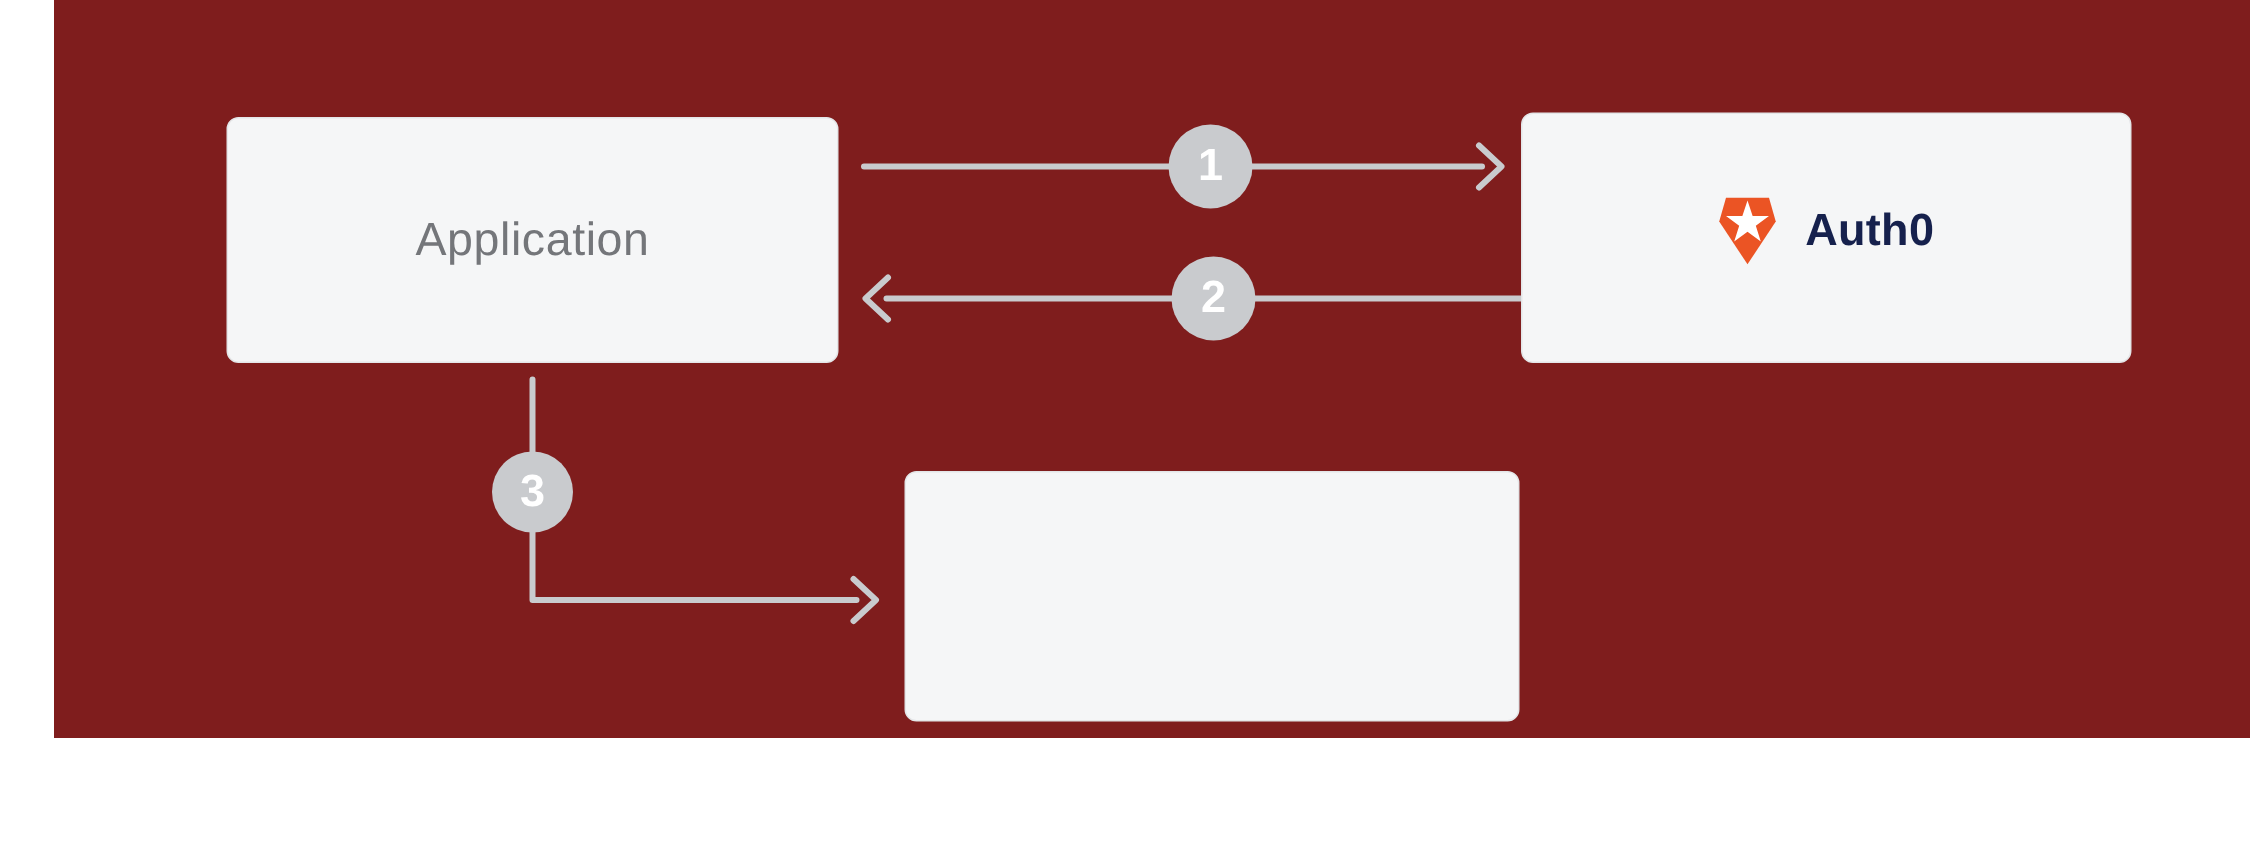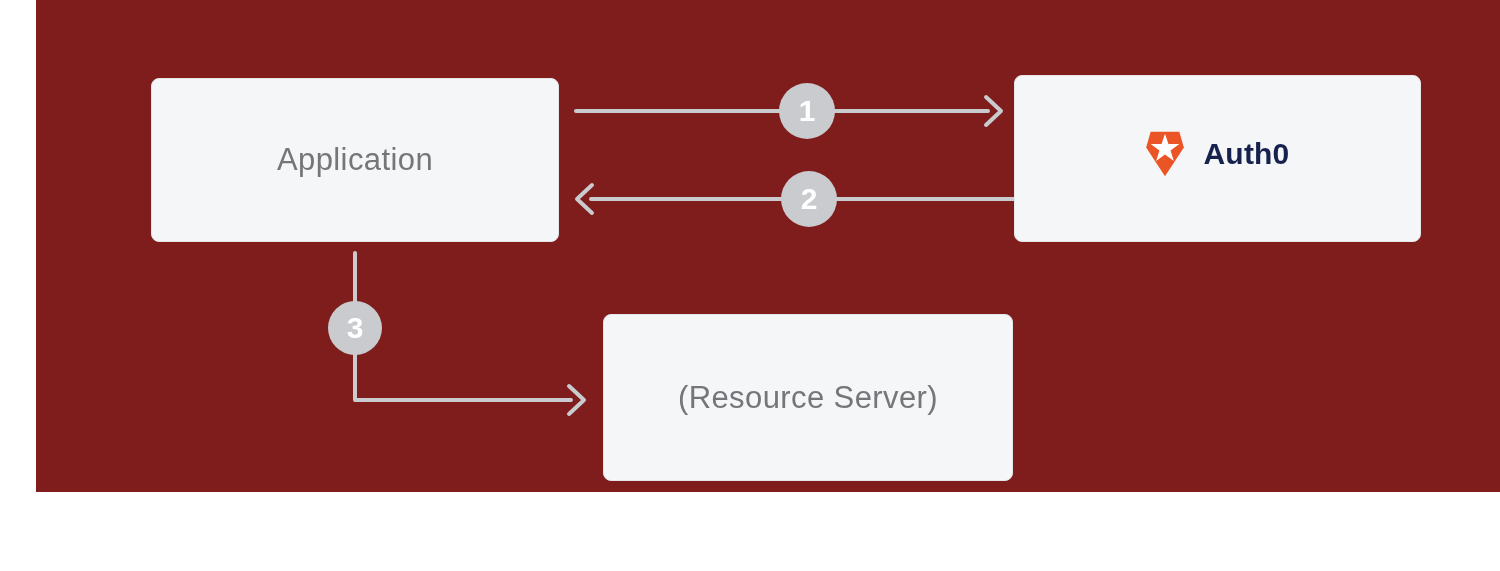--- a/index.html
+++ b/index.html
@@ -98,20 +98,19 @@
     <div class="logo-row">
       <svg class="auth0-shield" viewBox="0 0 100 122" xmlns="http://www.w3.org/2000/svg">
         <path d="M12 2 L88 2 L100 44 L50 120 L0 44 Z" fill="#eb5424"></path>
         <polygon fill="#ffffff" points="50,7 59.1,34.5 88,34.6 64.7,51.8 73.5,79.4 50,62.5 26.5,79.4 35.3,51.8 12,34.6 40.9,34.5"></polygon>
       </svg>
       <span class="auth0-word">Auth0</span>
     </div>
   </div>
 
   <div class="node" id="node-api">
-    <div>(Resource Server)</div>
   </div>
 
   <div class="step-circle" id="step-1">1</div>
   <div class="step-circle" id="step-2">2</div>
   <div class="step-circle" id="step-3">3</div>
 
 </div>
 
 </body></html>

